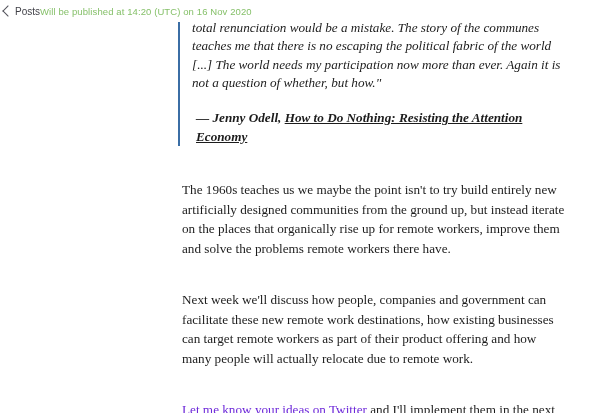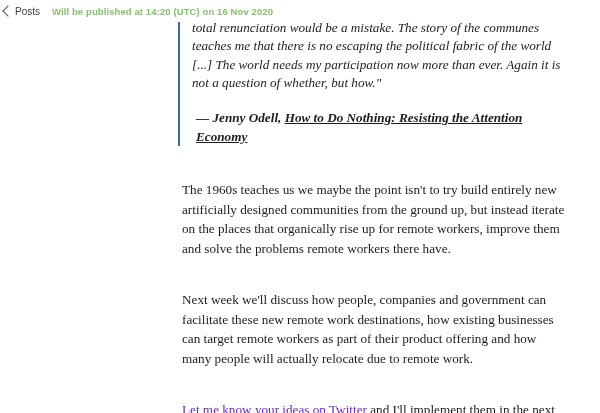--- a/index.html
+++ b/index.html
@@ -44,24 +44,22 @@
     height: 7px;
     border-left: 1.4px solid #52525b;
     border-bottom: 1.4px solid #52525b;
     transform: rotate(45deg);
     position: relative;
     top: 0px;
   }
   .admin-status {
     font-size: 9.5px;
     color: #86c06a;
-    margin-left: 12px;
     white-space: nowrap;
     letter-spacing: 0.1px;
-    font-weight: bold;
   }
 
   
   .article {
     position: absolute;
     left: 178px;
     top: 0;
     width: 392px;
   }
 

